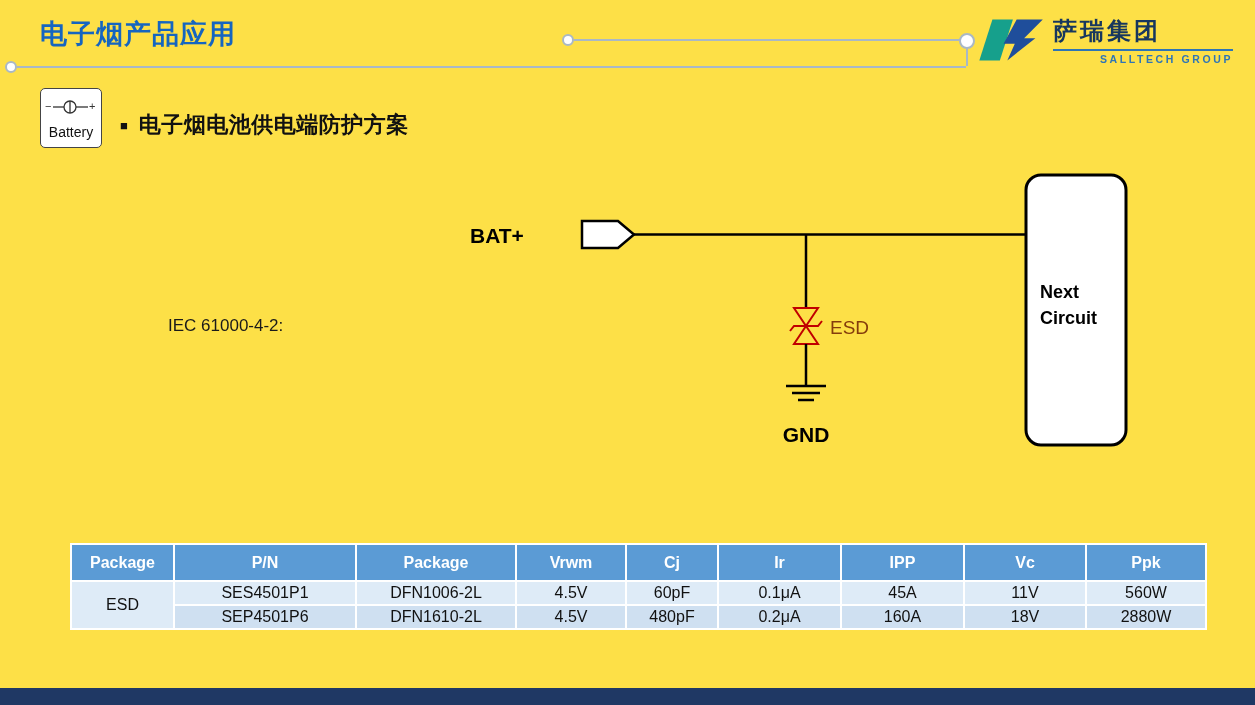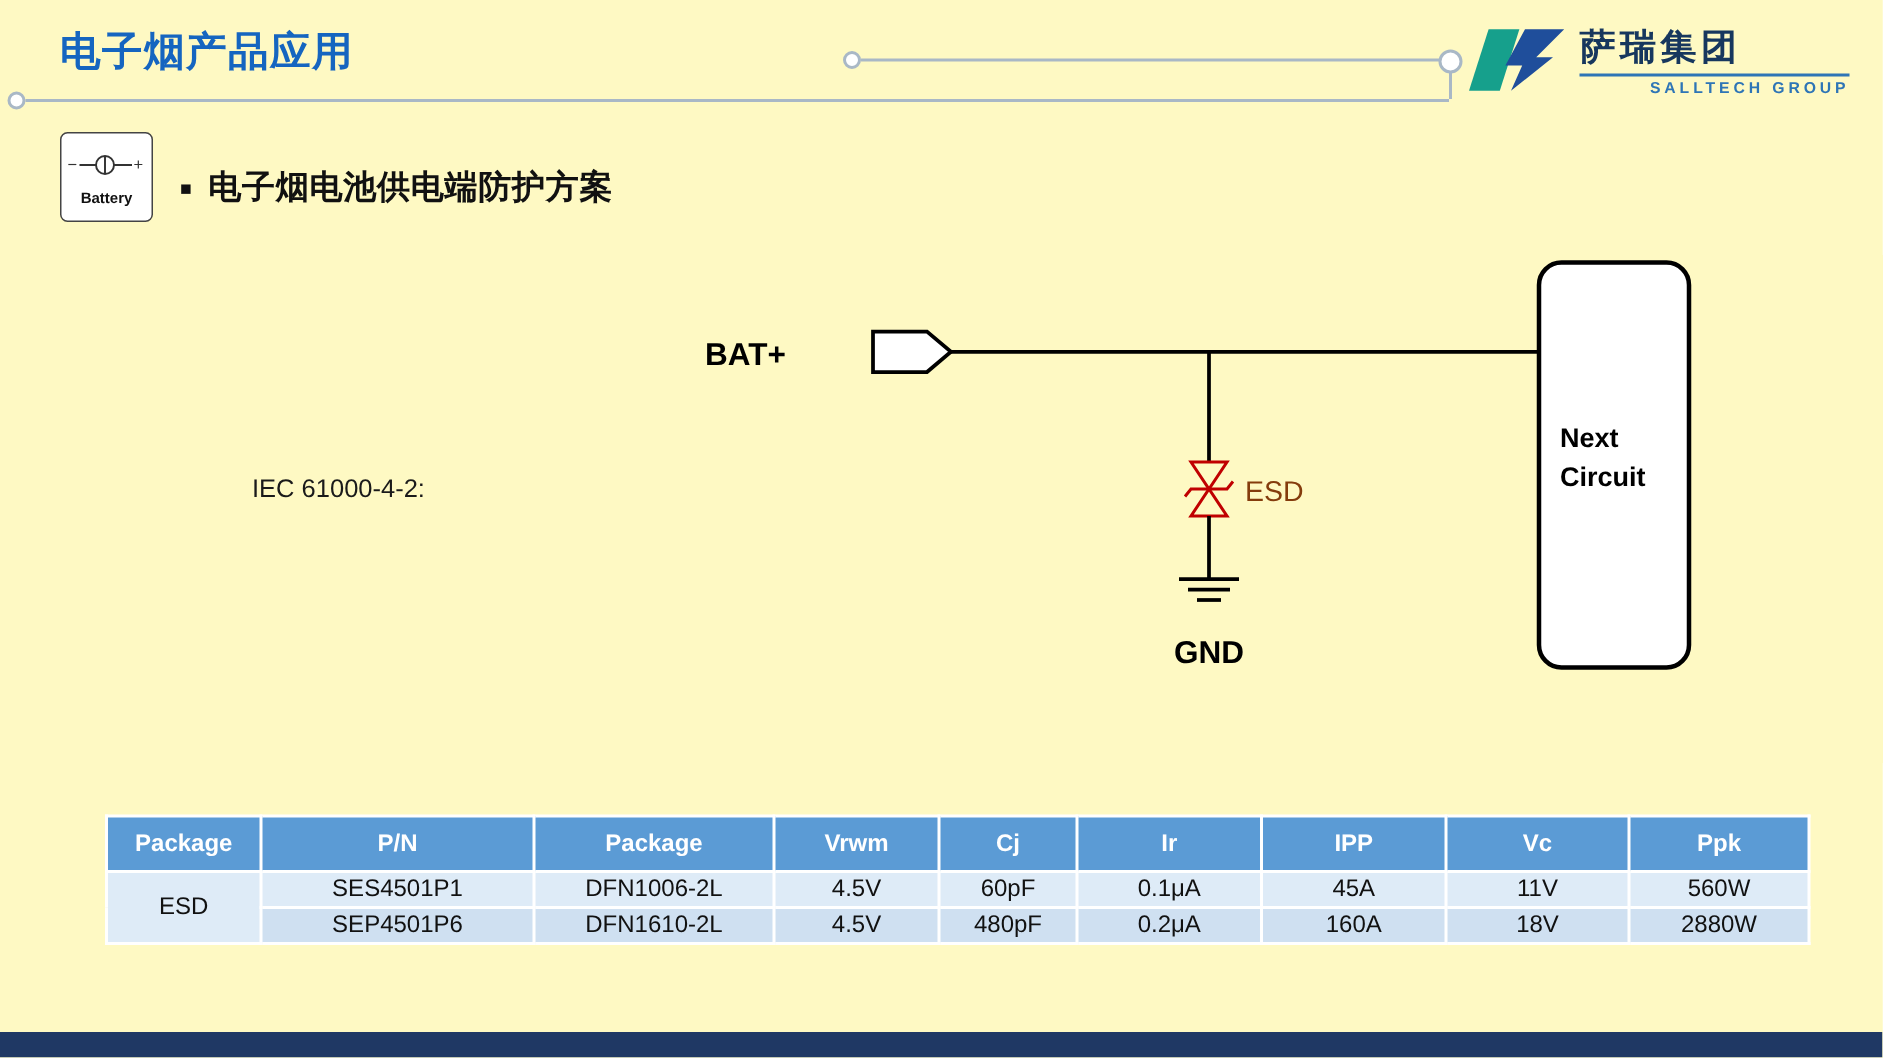--- a/index.html
+++ b/index.html
@@ -1,32 +1,32 @@
 <!DOCTYPE html>
 <html><head>
 <meta charset="utf-8">
 <style>
   * { margin:0; padding:0; box-sizing:border-box; }
   body { font-family:"Liberation Sans","DejaVu Sans",sans-serif; background:#fff; }
-  .slide { position:relative; width:1255px; height:705px; background:#fef9c3; overflow:hidden; }
+  .slide { position:relative; width:1255px; height:705px; background:#fde047; overflow:hidden; }
 
   
   .page-title { position:absolute; left:40px; top:16px; font-size:27px; font-weight:bold; color:#1565C0; letter-spacing:1px; }
   .deco-svg { position:absolute; left:0; top:0; }
 
   .logo { position:absolute; right:22px; top:12px; display:flex; align-items:center; gap:8px; }
   .logo-text { display:flex; flex-direction:column; align-items:flex-start; }
   .logo-cn { font-size:24px; font-weight:bold; color:#17375E; letter-spacing:3px; }
   .logo-line { width:100%; height:2px; background:#2E75B6; margin:2px 0 2px 0; }
   .logo-en { font-size:10.5px; color:#2E75B6; letter-spacing:2.6px; font-weight:bold;padding-left:47px; }
 
   
   .battery-box { position:absolute; left:40px; top:88px; width:62px; height:60px; border:1.5px solid #444;
                  border-radius:5px; display:flex; flex-direction:column; align-items:center; justify-content:center; gap:2px; background:#fff; }
-  .battery-label { font-size:10px; font-weight:bold; color:#111;text-align:right; }
+  .battery-label { font-size:14px; font-weight:normal; color:#111;text-align:right; }
 
   
   .section-heading { position:absolute; left:120px; top:110px; display:flex; align-items:center; gap:11px; }
   .section-bullet { font-size:13px; color:#111; line-height:1; }
   .section-text { font-size:22px; font-weight:bold; color:#111; letter-spacing:0.5px; }
 
   
   .circuit-svg { position:absolute; left:0; top:160px; }
   .iec-note { position:absolute; left:168px; top:313px; font-size:17px; color:#1a1a1a; line-height:26px; }
 

